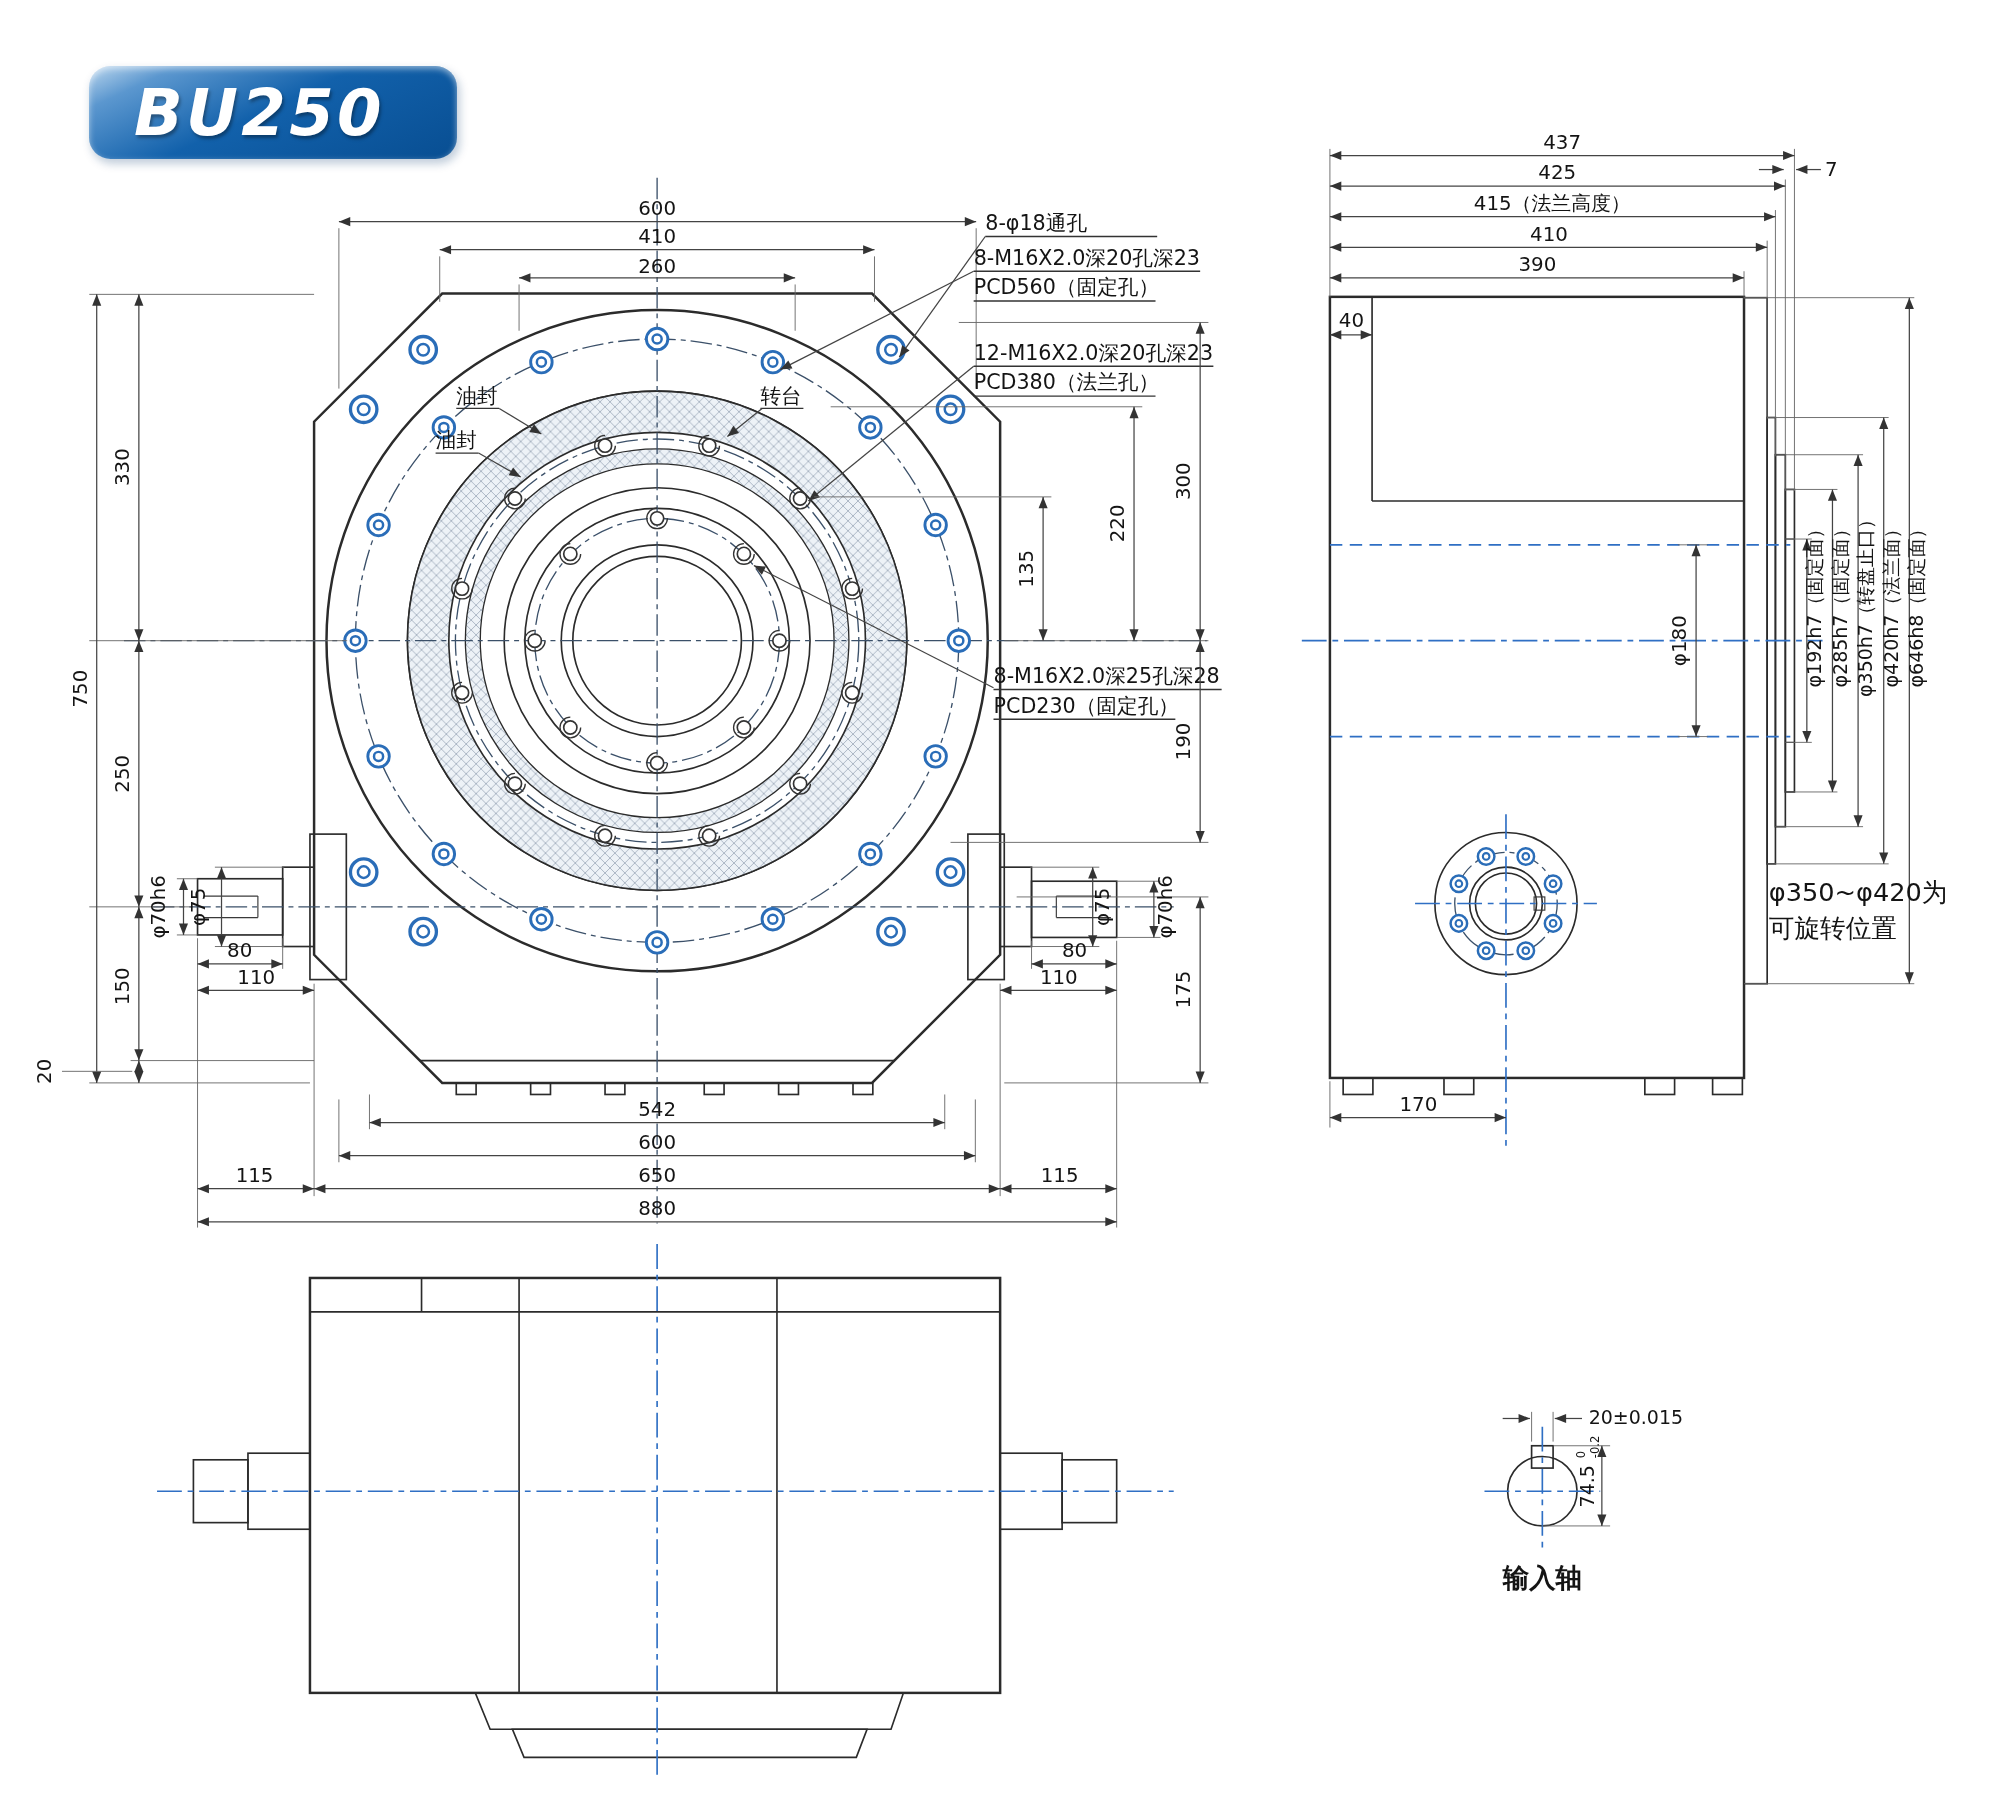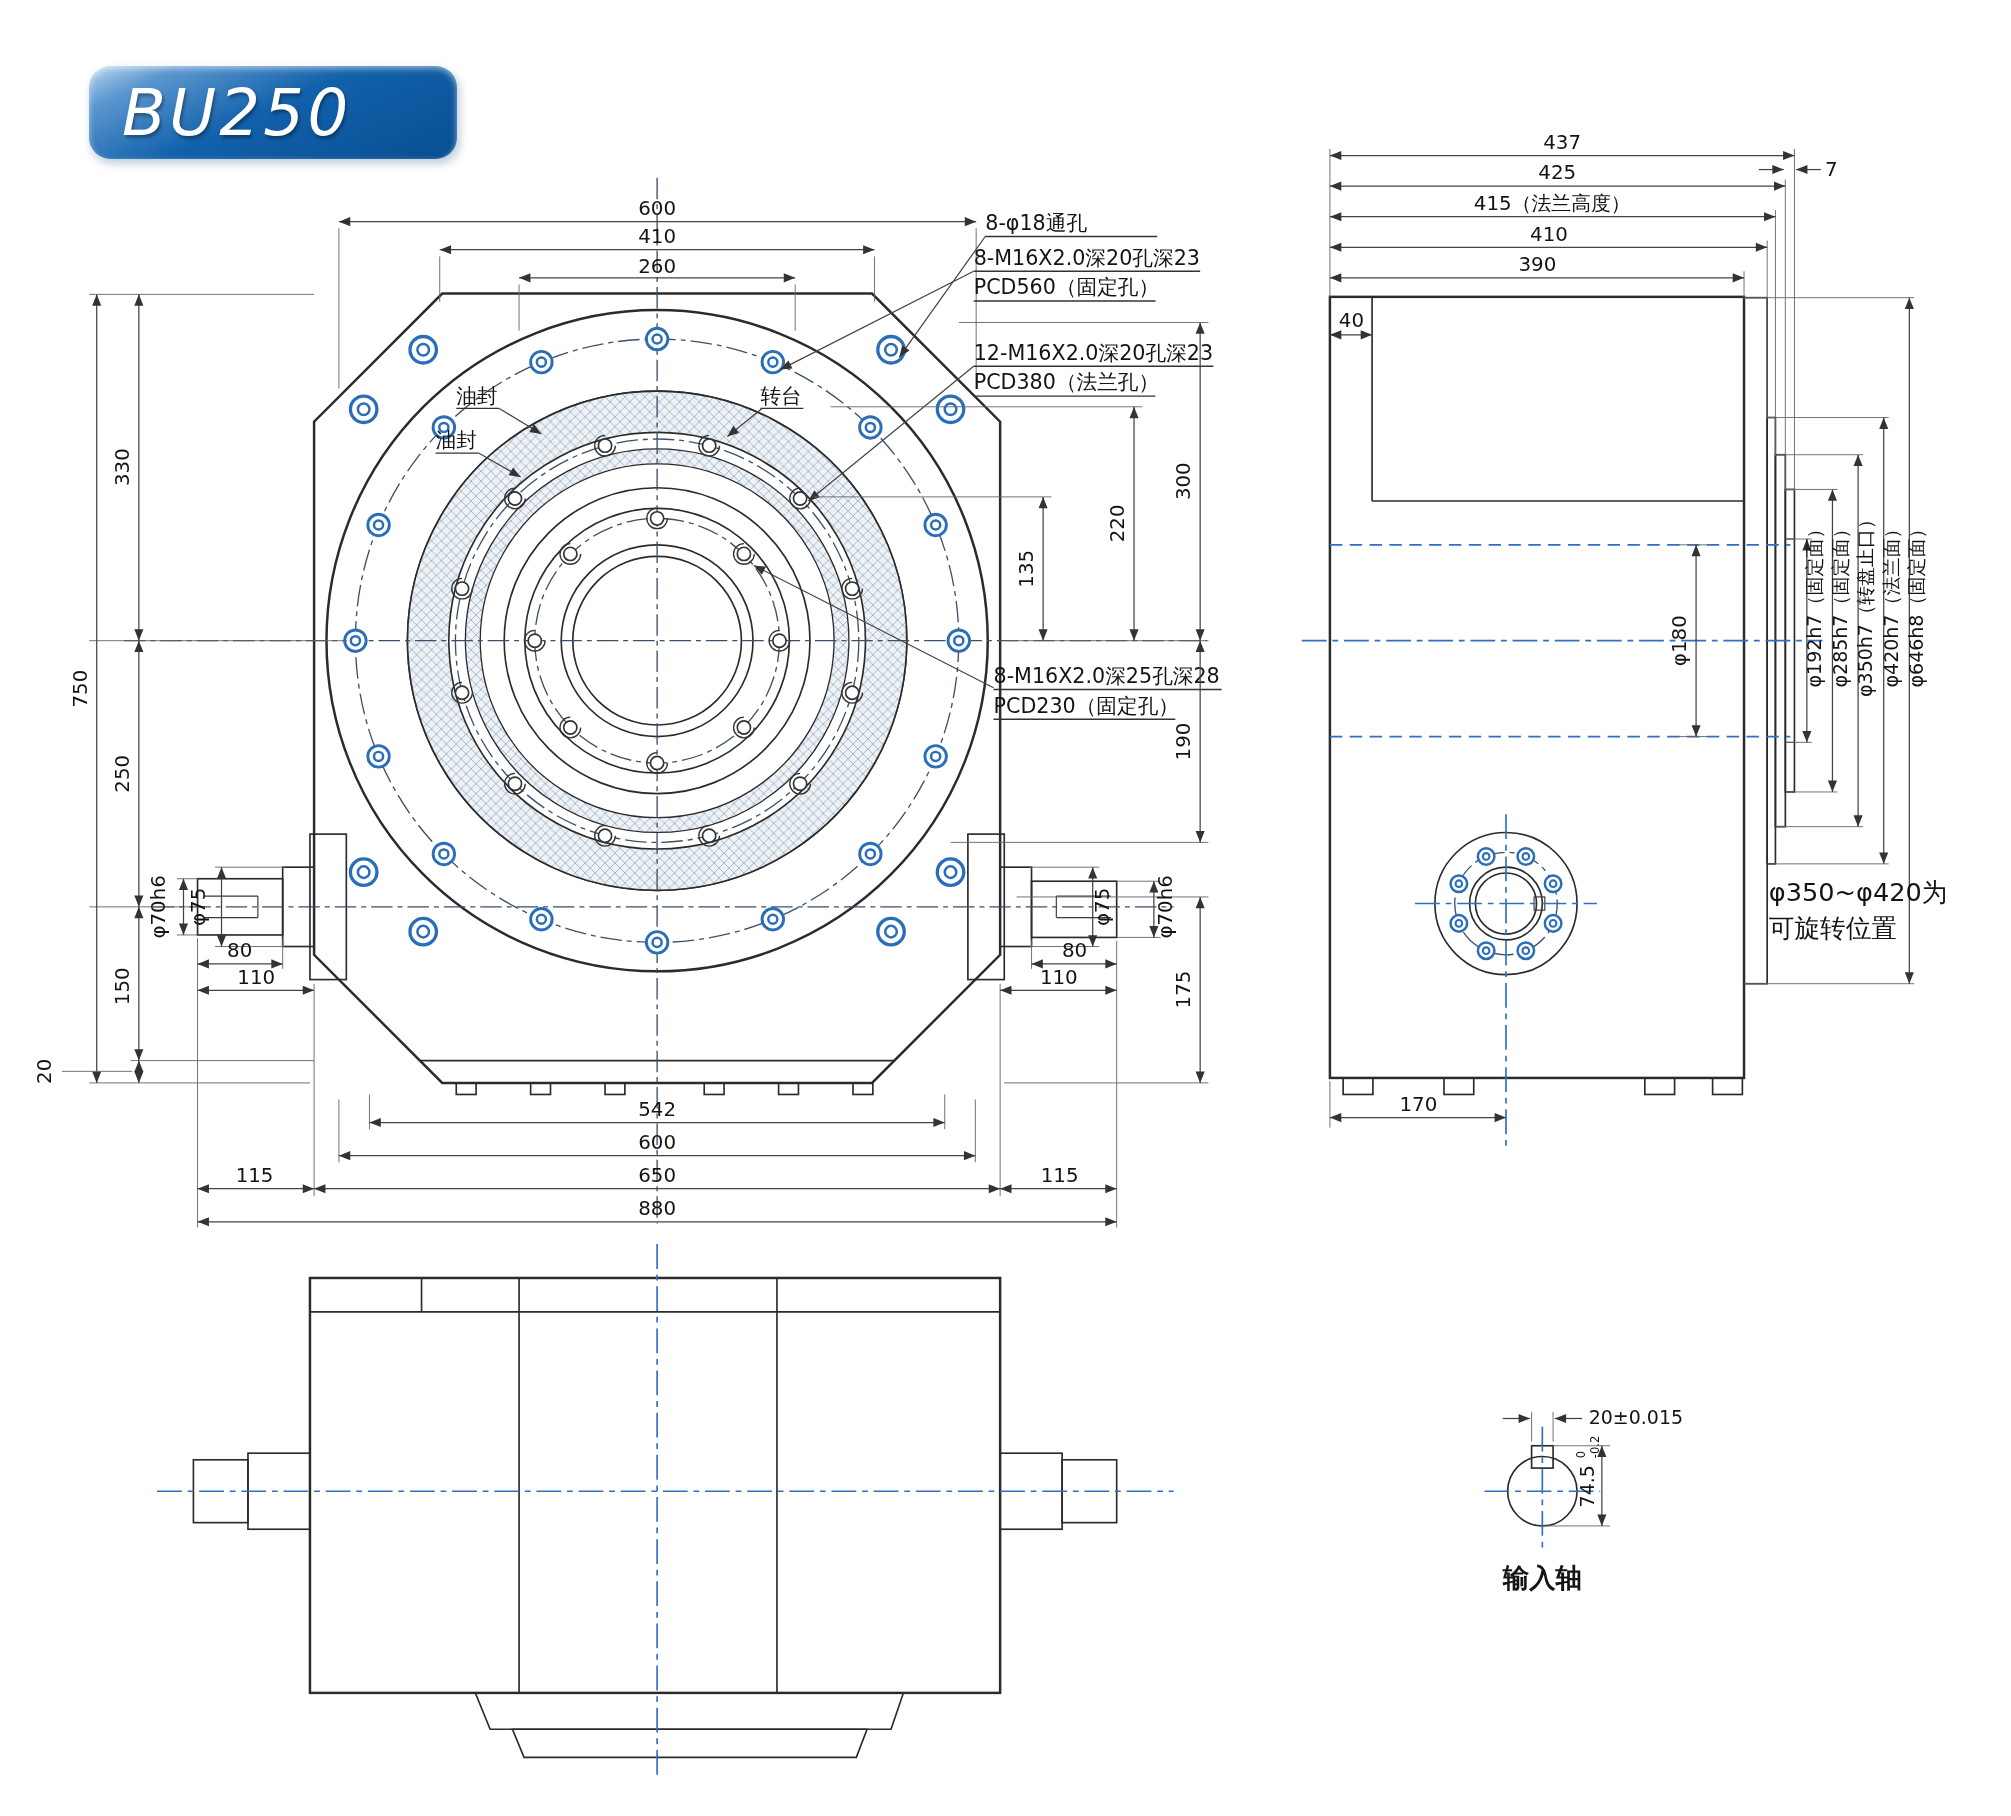--- a/index.html
+++ b/index.html
@@ -2,22 +2,22 @@
 <html style="font-size:13.2px"><head>
 <meta charset="utf-8">
 <style>
   html,body{margin:0;padding:0;background:#fff;}
   .page{position:relative;width:2011px;height:1817px;background:#fff;overflow:hidden;
         font-family:"DejaVu Sans","Liberation Sans",sans-serif;}
   .badge{position:absolute;left:89px;top:66px;width:368px;height:93px;border-radius:21.5px;
          background:linear-gradient(155deg,#bcd7ee 0%,#5b97cf 16%,#1261ab 48%,#084e92 100%);
          box-shadow:inset 0 2.5px 6.6px rgba(255,255,255,.55), 2.5px 4.1px 8.3px rgba(10,60,110,.25);
          display:flex;align-items:center;}
-  .badge span{font-size:64px;font-weight:normal;font-style:italic;color:#fff;letter-spacing:3.3px;
-         padding-left:33px;text-shadow:1.7px 2.5px 3.3px rgba(0,0,0,.35);}
+  .badge span{font-size:64px;font-weight:bold;font-style:italic;color:#fff;letter-spacing:3.3px;
+         padding-left:45px;text-shadow:1.7px 2.5px 3.3px rgba(0,0,0,.35);}
   svg text{font-family:"DejaVu Sans","Liberation Sans",sans-serif;fill:#141414;}
   .t{font-size:24px;} .tc{font-size:25px;} .tn{font-size:31px;} .tv{font-size:23px;} .tbig{font-size:32px;font-weight:600;}
   .ol{fill:none;stroke:#2b2b2b;stroke-width:3;}
   .l2{stroke:#2b2b2b;stroke-width:2;fill:none;}
   .l1{stroke:#3a3a3a;stroke-width:1.4;fill:none;}
   .cl{stroke:#3b5069;stroke-width:1.6;stroke-dasharray:26 6 6 6;fill:none;}
   .bd{stroke:#2f6fc4;stroke-width:2.2;stroke-dasharray:15 9;fill:none;}
   .bdd{stroke:#2f6fc4;stroke-width:2;stroke-dasharray:30 7 7 7;fill:none;}
   .dim{stroke:#444;stroke-width:1.5;fill:none;marker-start:url(#ar);marker-end:url(#ar);}
   .dime{stroke:#444;stroke-width:1.5;fill:none;marker-end:url(#ar);}

